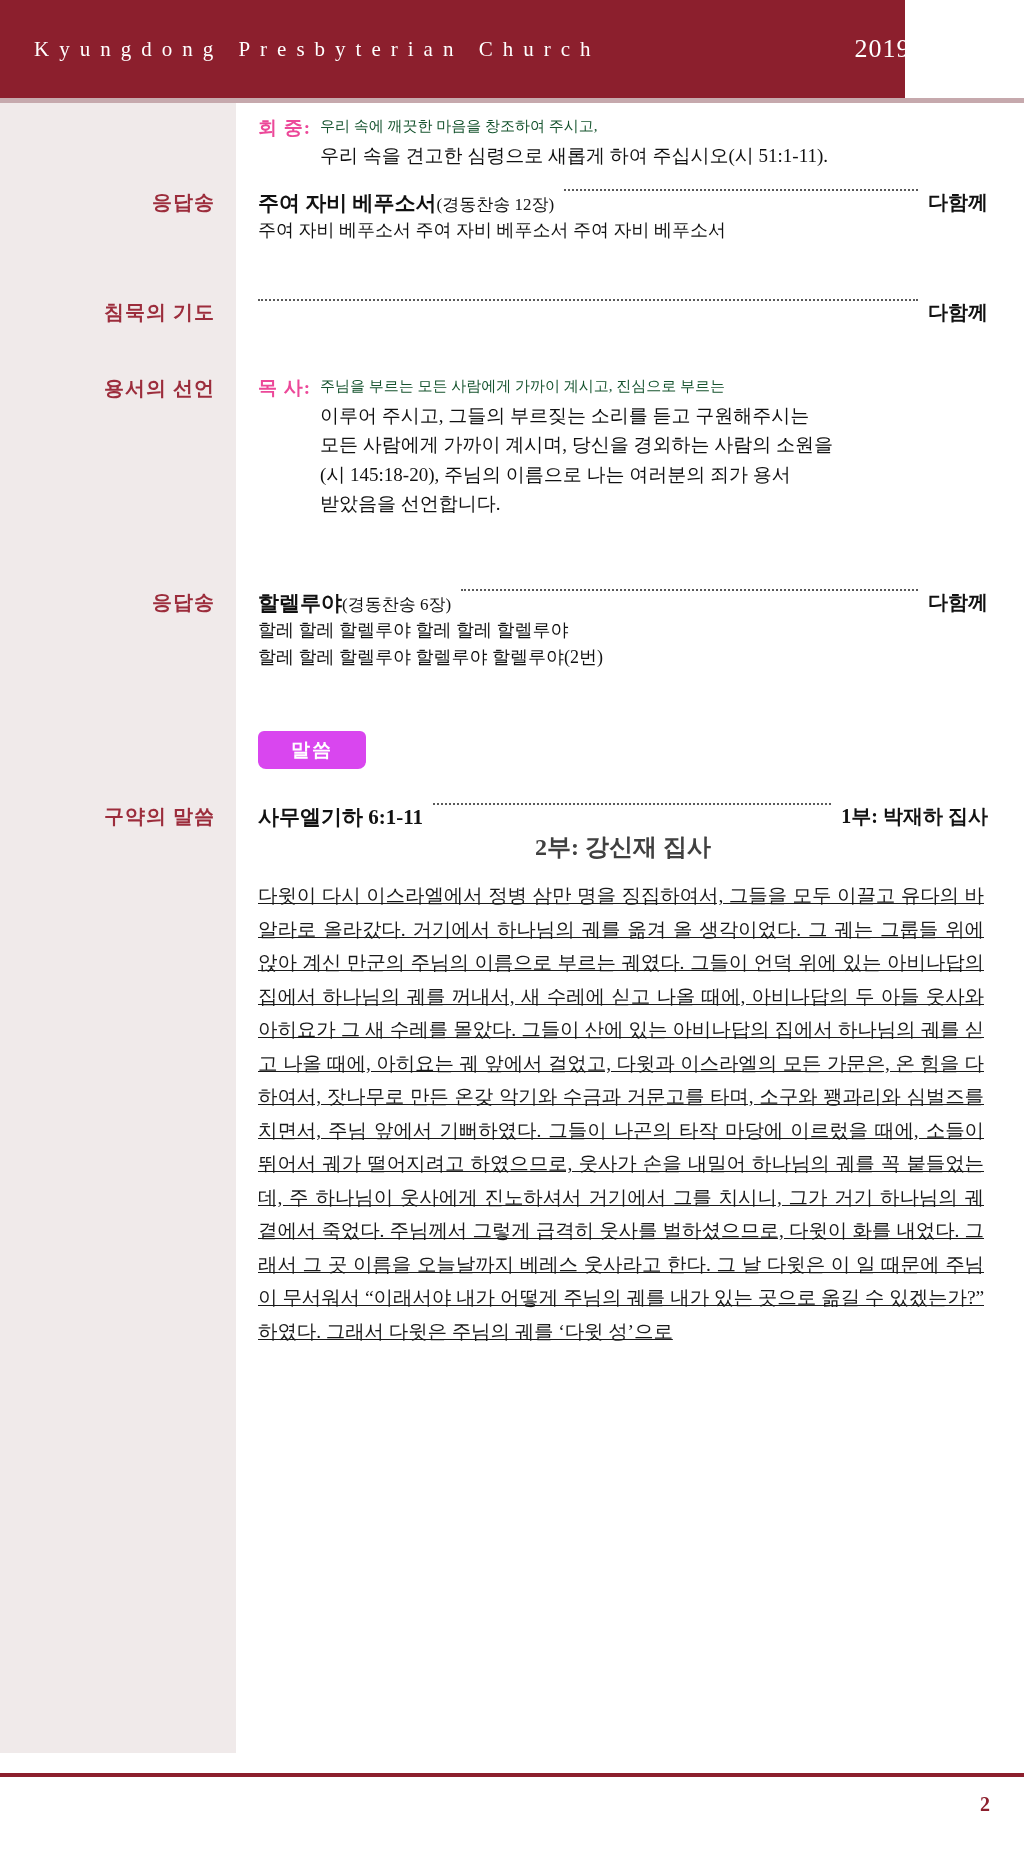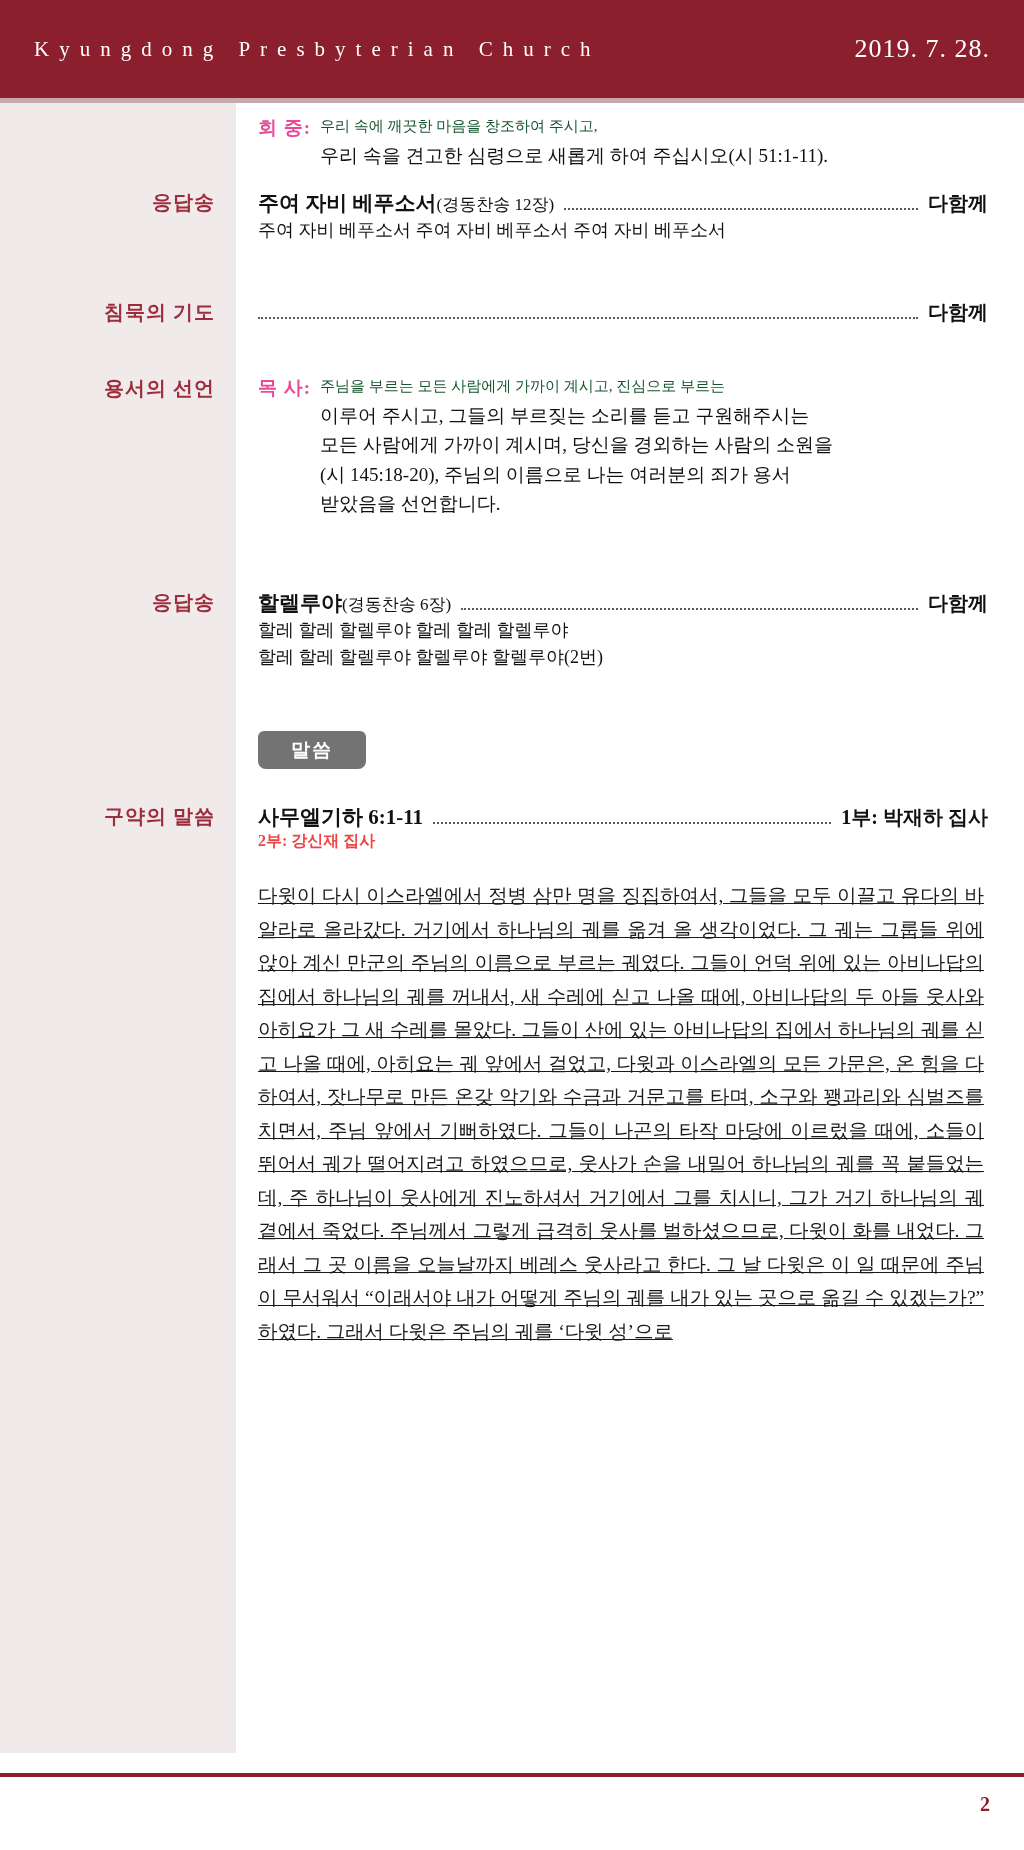--- a/index.html
+++ b/index.html
@@ -12,21 +12,21 @@
     height: 1850px;
     font-family: "Liberation Serif", "DejaVu Serif", serif;
     position: relative;
     overflow: hidden;
   }
 
   
   .header {
     position: absolute;
     left: 0; top: 0;
-    width: 1024px;
+    width: 905px;
     height: 98px;
     background: #8c1f2d;
     box-sizing: border-box;
   }
   .header-inner {
     position: absolute;
     left: 0; top: 0;
     width: 1024px; height: 98px;
     display: flex;
     align-items: center;
@@ -115,21 +115,21 @@
   }
   .indent {
     margin-left: 62px;
     font-size: 19px;
     line-height: 1.55;
     color: #111;
   }
 
   .hymn-line {
     display: flex;
-    align-items: flex-end;
+    align-items: flex-start;
     width: 730px;
   }
   .hymn-title {
     font-size: 21px;
     font-weight: bold;
     color: #111;
     white-space: nowrap;
   }
   .hymn-sub {
     font-size: 17px;
@@ -152,21 +152,21 @@
     color: #111;
     line-height: 1.5;
   }
 
   
   .section-pill {
     position: absolute;
     left: 258px;
     width: 108px;
     height: 38px;
-    background: #737373;
+    background: #d946ef;
     border-radius: 6px 6px 8px 8px;
     display: flex;
     align-items: center;
     justify-content: center;
   }
   .section-pill span {
     color: #ffffff;
     font-size: 19px;
     font-weight: bold;
     letter-spacing: 2px;
@@ -177,25 +177,25 @@
     font-size: 19.5px;
     line-height: 1.72;
     color: #1a1a1a;
     text-align: justify;
     width: 726px;
     letter-spacing: -0.1px;
     text-decoration: underline;
   }
 
   .reading-second {
-    text-align: left;
+    text-align: center;
     width: 730px;
-    font-size: 16px;
-    font-weight: bold;
-    color: #ef4444;
+    font-size: 24px;
+    font-weight: bold;
+    color: #404040;
   }
 
   
   .footer-rule {
     position: absolute;
     left: 0; top: 1773px;
     width: 1024px; height: 4px;
     background: #8c1f2d;
   }
   .footer-band {

